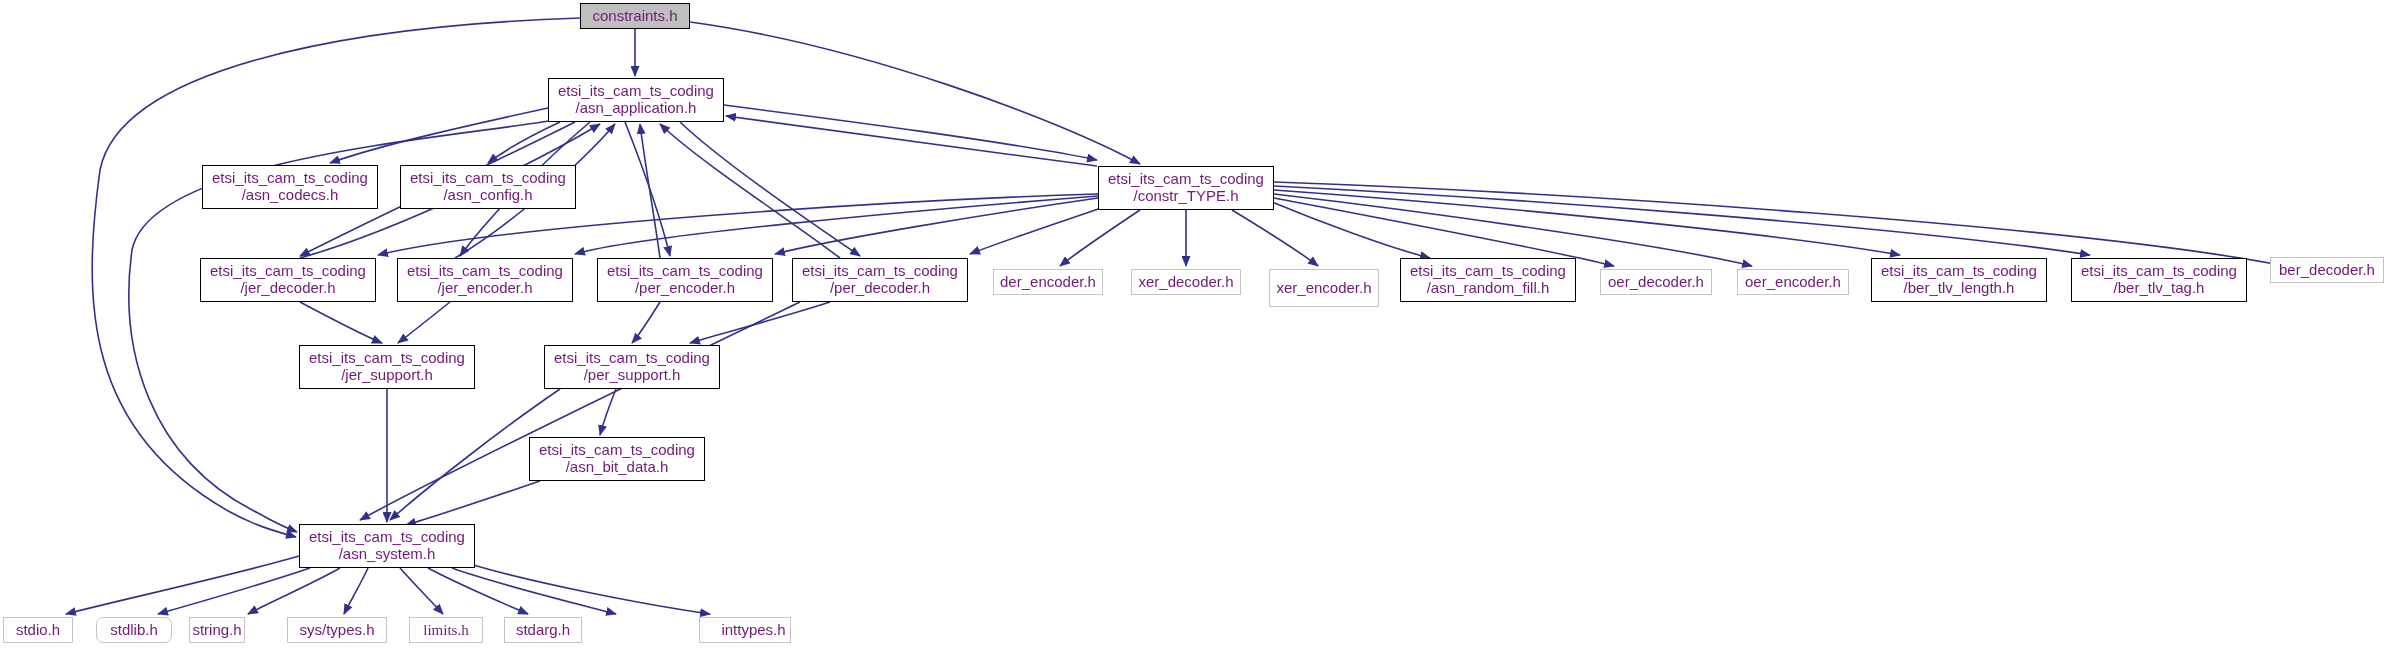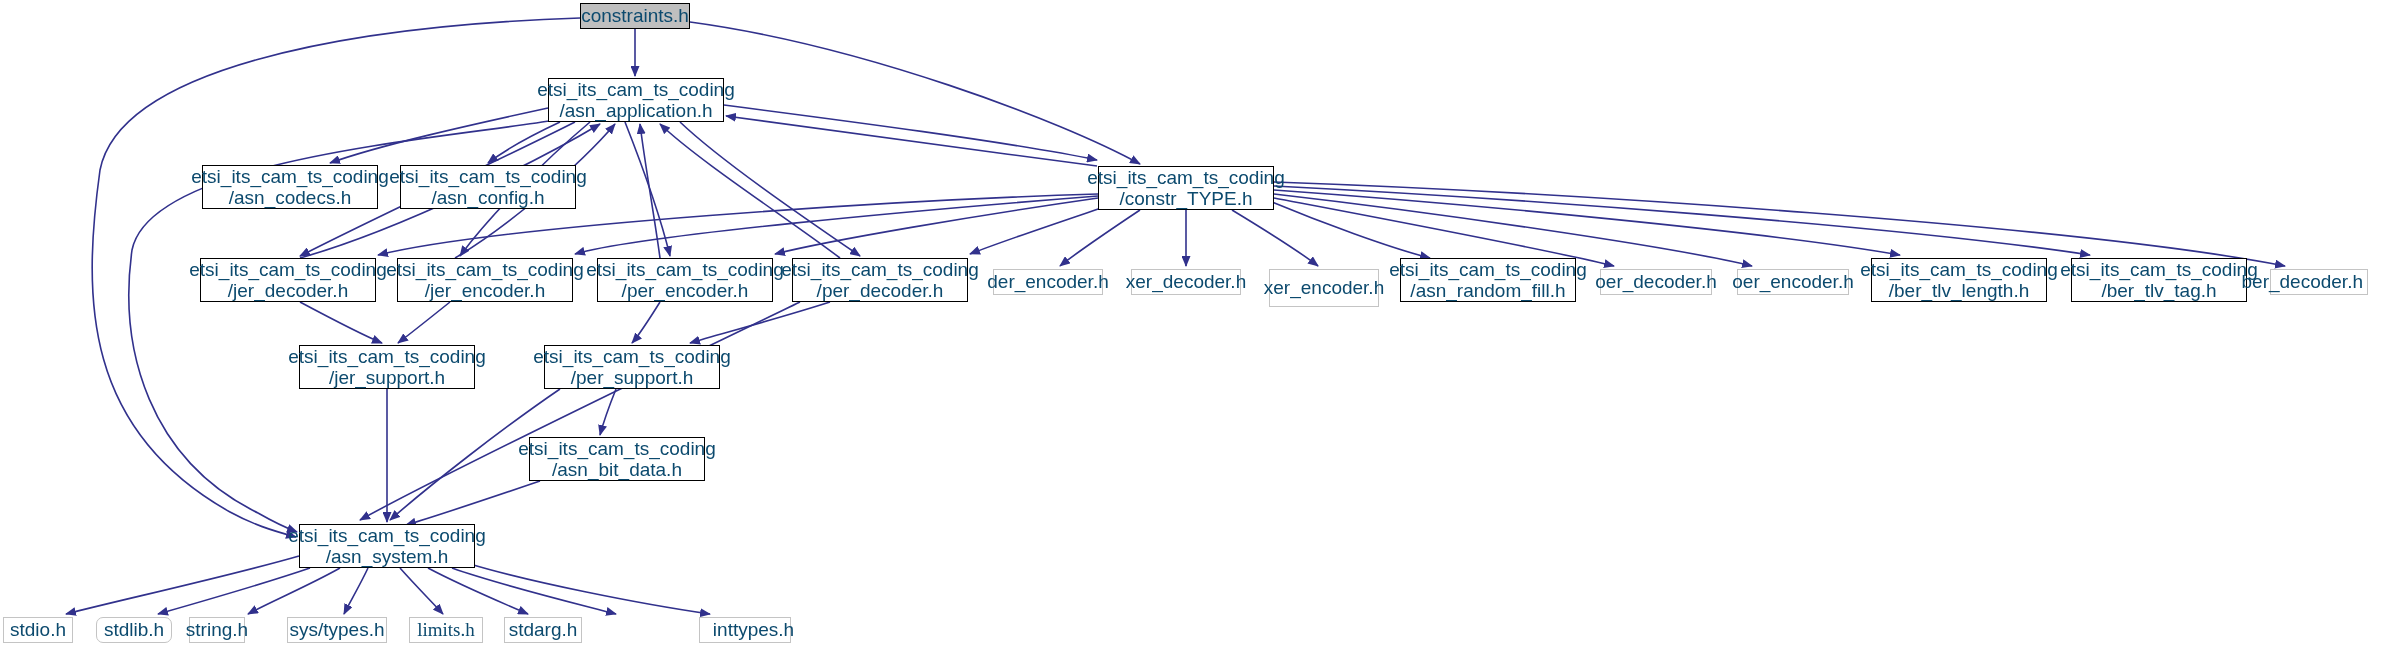--- a/index.html
+++ b/index.html
@@ -1,21 +1,21 @@
 <!DOCTYPE html>
 <html><head>
 <meta charset="utf-8">
 <style>
   html,body{margin:0;padding:0;background:#ffffff;}
   #graph-root{position:relative;width:2390px;height:648px;background:#ffffff;
     font-family:"Liberation Sans","DejaVu Sans",sans-serif;}
   svg{position:absolute;left:0;top:0;width:2390px;height:648px;overflow:visible;}
   .node-box{position:absolute;box-sizing:border-box;display:flex;align-items:center;
     justify-content:center;text-align:center;line-height:1.12;white-space:pre-line;
-    color:#0c4a6e;font-size:19px;}
+    color:#701a75;font-size:15px;}
   .node-box.expandable{border:1.5px solid #000000;background:#ffffff;}
   .node-box.leaf{border:1.5px solid #c4c4c4;background:#ffffff;}
   .node-box.root{border:1.5px solid #000000;background:#bfbfbf;}
   .node-label{display:block;padding:0 4px;}
 </style>
 </head>
 <body>
 
 <div id="graph-root">
   <svg id="edge-layer" viewBox="0 0 2390 648" xmlns="http://www.w3.org/2000/svg">
@@ -95,21 +95,21 @@
       <div class="node-box leaf" style="left: 1131px; top: 269px; width: 110px; height: 26px;"><span class="node-label">xer_decoder.h</span></div>
       <div class="node-box leaf" style="left: 1269px; top: 269px; width: 110px; height: 38px;"><span class="node-label">xer_encoder.h</span></div>
       <div class="node-box expandable" style="left: 1400px; top: 258px; width: 176px; height: 44px;"><span class="node-label">etsi_its_cam_ts_coding
 /asn_random_fill.h</span></div>
       <div class="node-box leaf" style="left: 1600px; top: 269px; width: 112px; height: 26px;"><span class="node-label">oer_decoder.h</span></div>
       <div class="node-box leaf" style="left: 1737px; top: 269px; width: 112px; height: 26px;"><span class="node-label">oer_encoder.h</span></div>
       <div class="node-box expandable" style="left: 1871px; top: 258px; width: 176px; height: 44px;"><span class="node-label">etsi_its_cam_ts_coding
 /ber_tlv_length.h</span></div>
       <div class="node-box expandable" style="left: 2071px; top: 258px; width: 176px; height: 44px;"><span class="node-label">etsi_its_cam_ts_coding
 /ber_tlv_tag.h</span></div>
-      <div class="node-box leaf" style="left: 2270px; top: 269px; width: 98px; height: 26px; justify-content: flex-end;"><span class="node-label">ber_decoder.h</span></div>
+      <div class="node-box leaf" style="left: 2270px; top: 257px; width: 114px; height: 26px;"><span class="node-label">ber_decoder.h</span></div>
       <div class="node-box expandable" style="left: 299px; top: 345px; width: 176px; height: 44px;"><span class="node-label">etsi_its_cam_ts_coding
 /jer_support.h</span></div>
       <div class="node-box expandable" style="left: 544px; top: 345px; width: 176px; height: 44px;"><span class="node-label">etsi_its_cam_ts_coding
 /per_support.h</span></div>
       <div class="node-box expandable" style="left: 529px; top: 437px; width: 176px; height: 44px;"><span class="node-label">etsi_its_cam_ts_coding
 /asn_bit_data.h</span></div>
       <div class="node-box expandable" style="left: 299px; top: 524px; width: 176px; height: 44px;"><span class="node-label">etsi_its_cam_ts_coding
 /asn_system.h</span></div>
       <div class="node-box leaf" style="left: 3px; top: 617px; width: 70px; height: 26px;"><span class="node-label">stdio.h</span></div>
       <div class="node-box leaf" style="left: 96px; top: 617px; width: 76px; height: 26px; border-radius: 7px;"><span class="node-label">stdlib.h</span></div>

